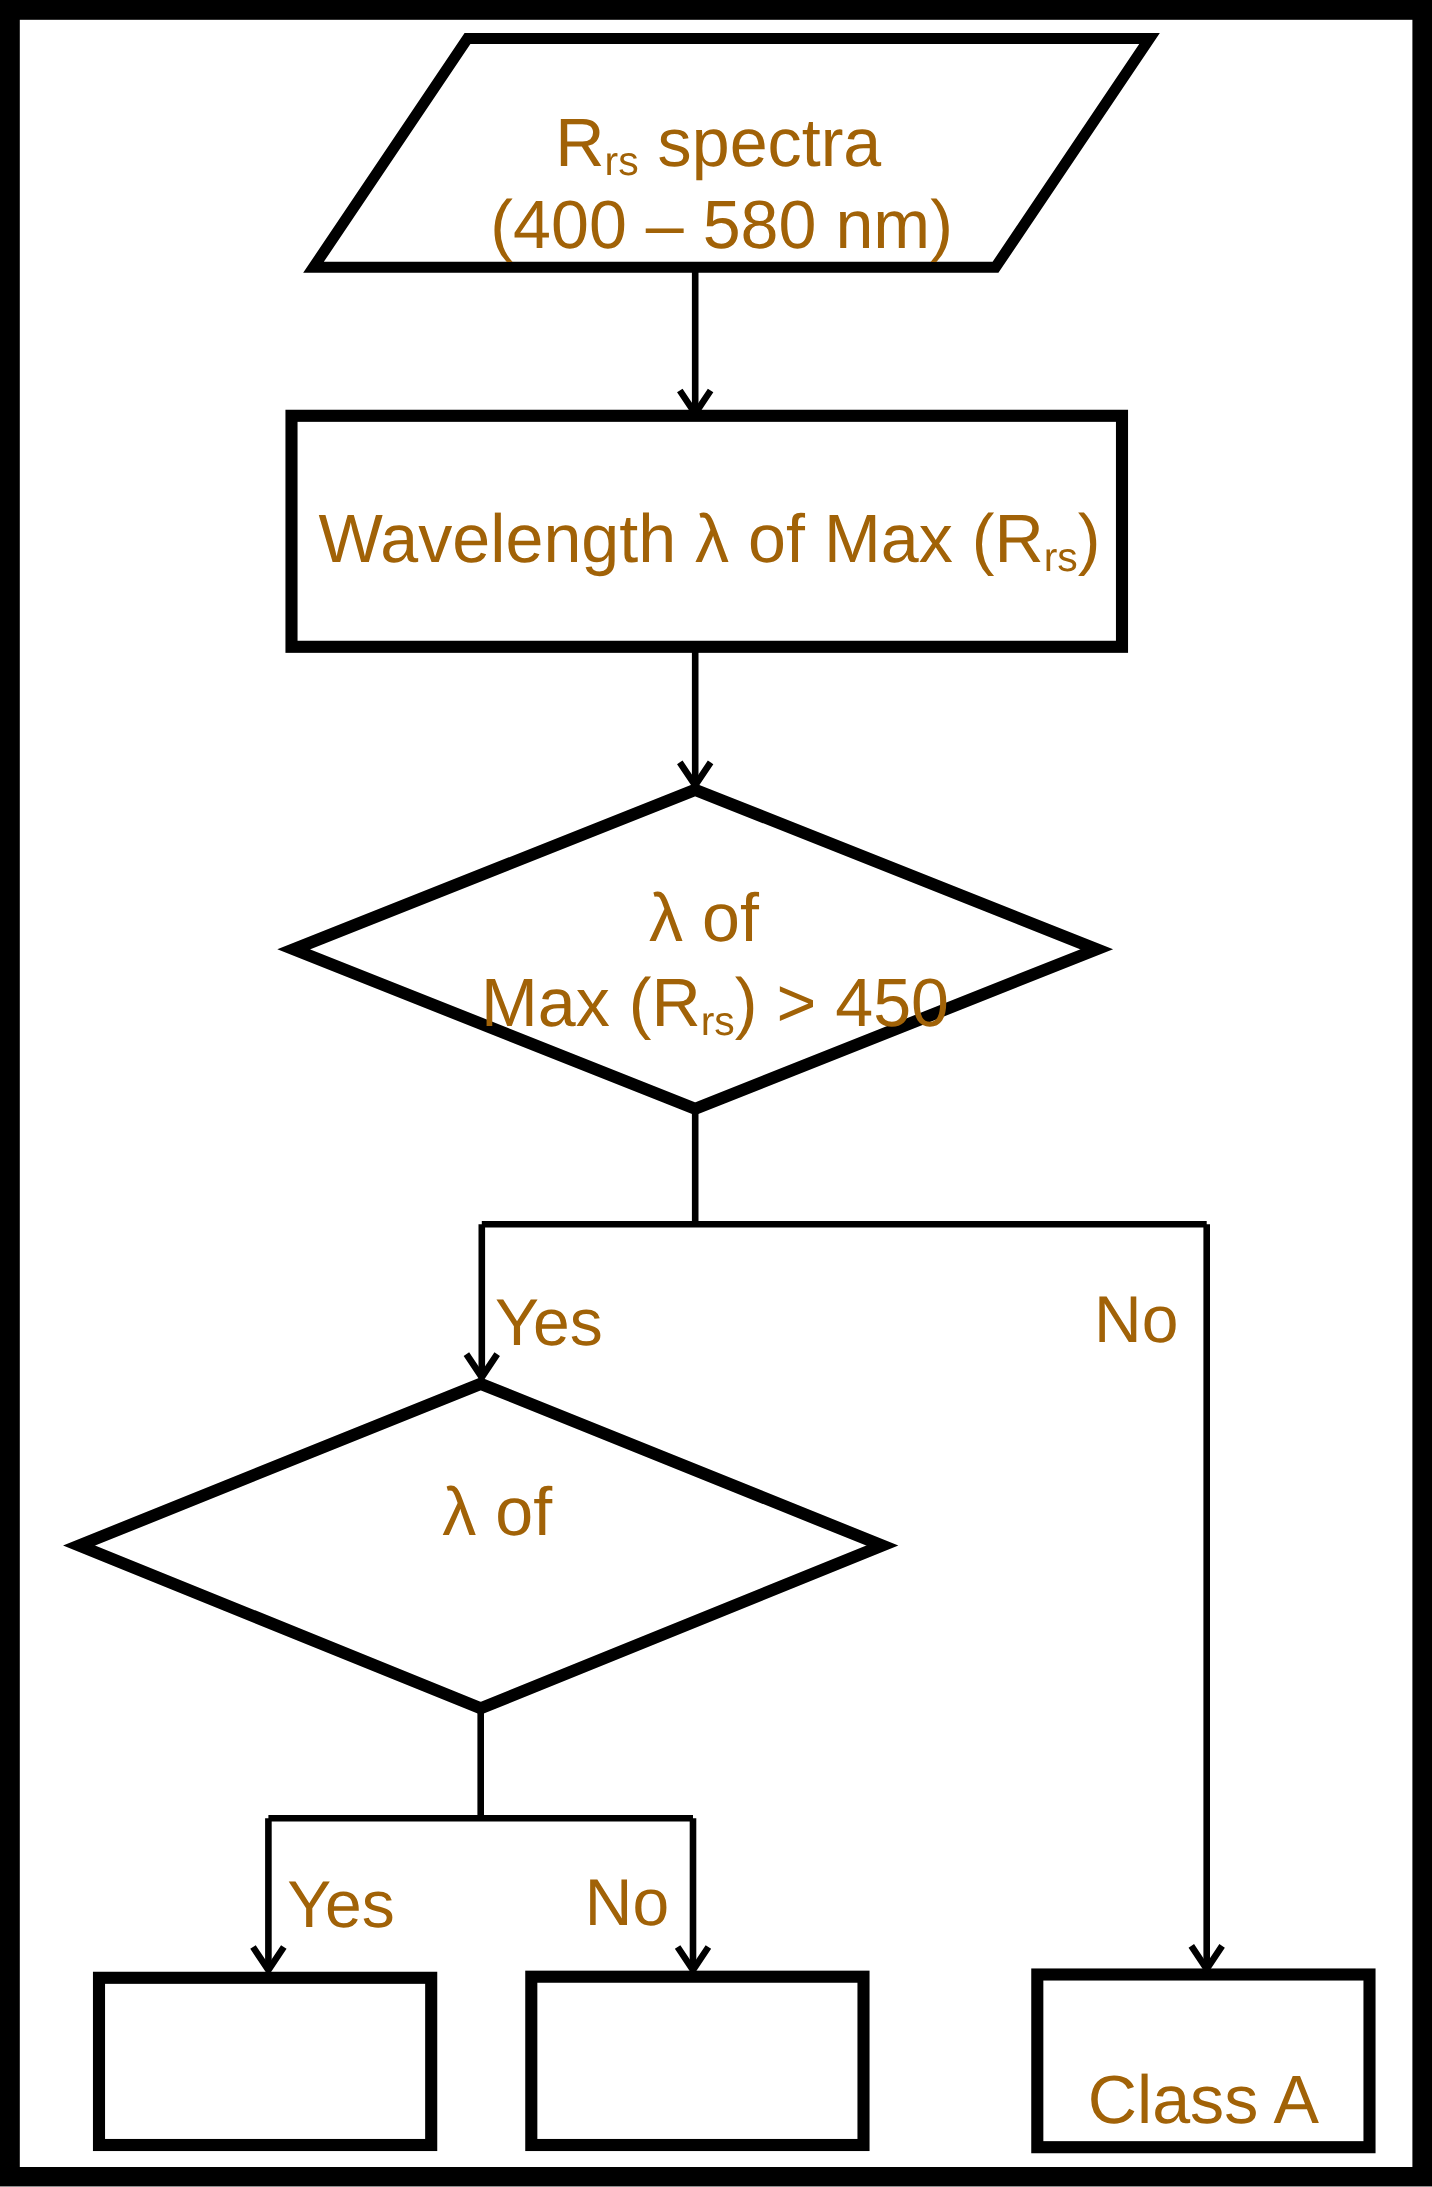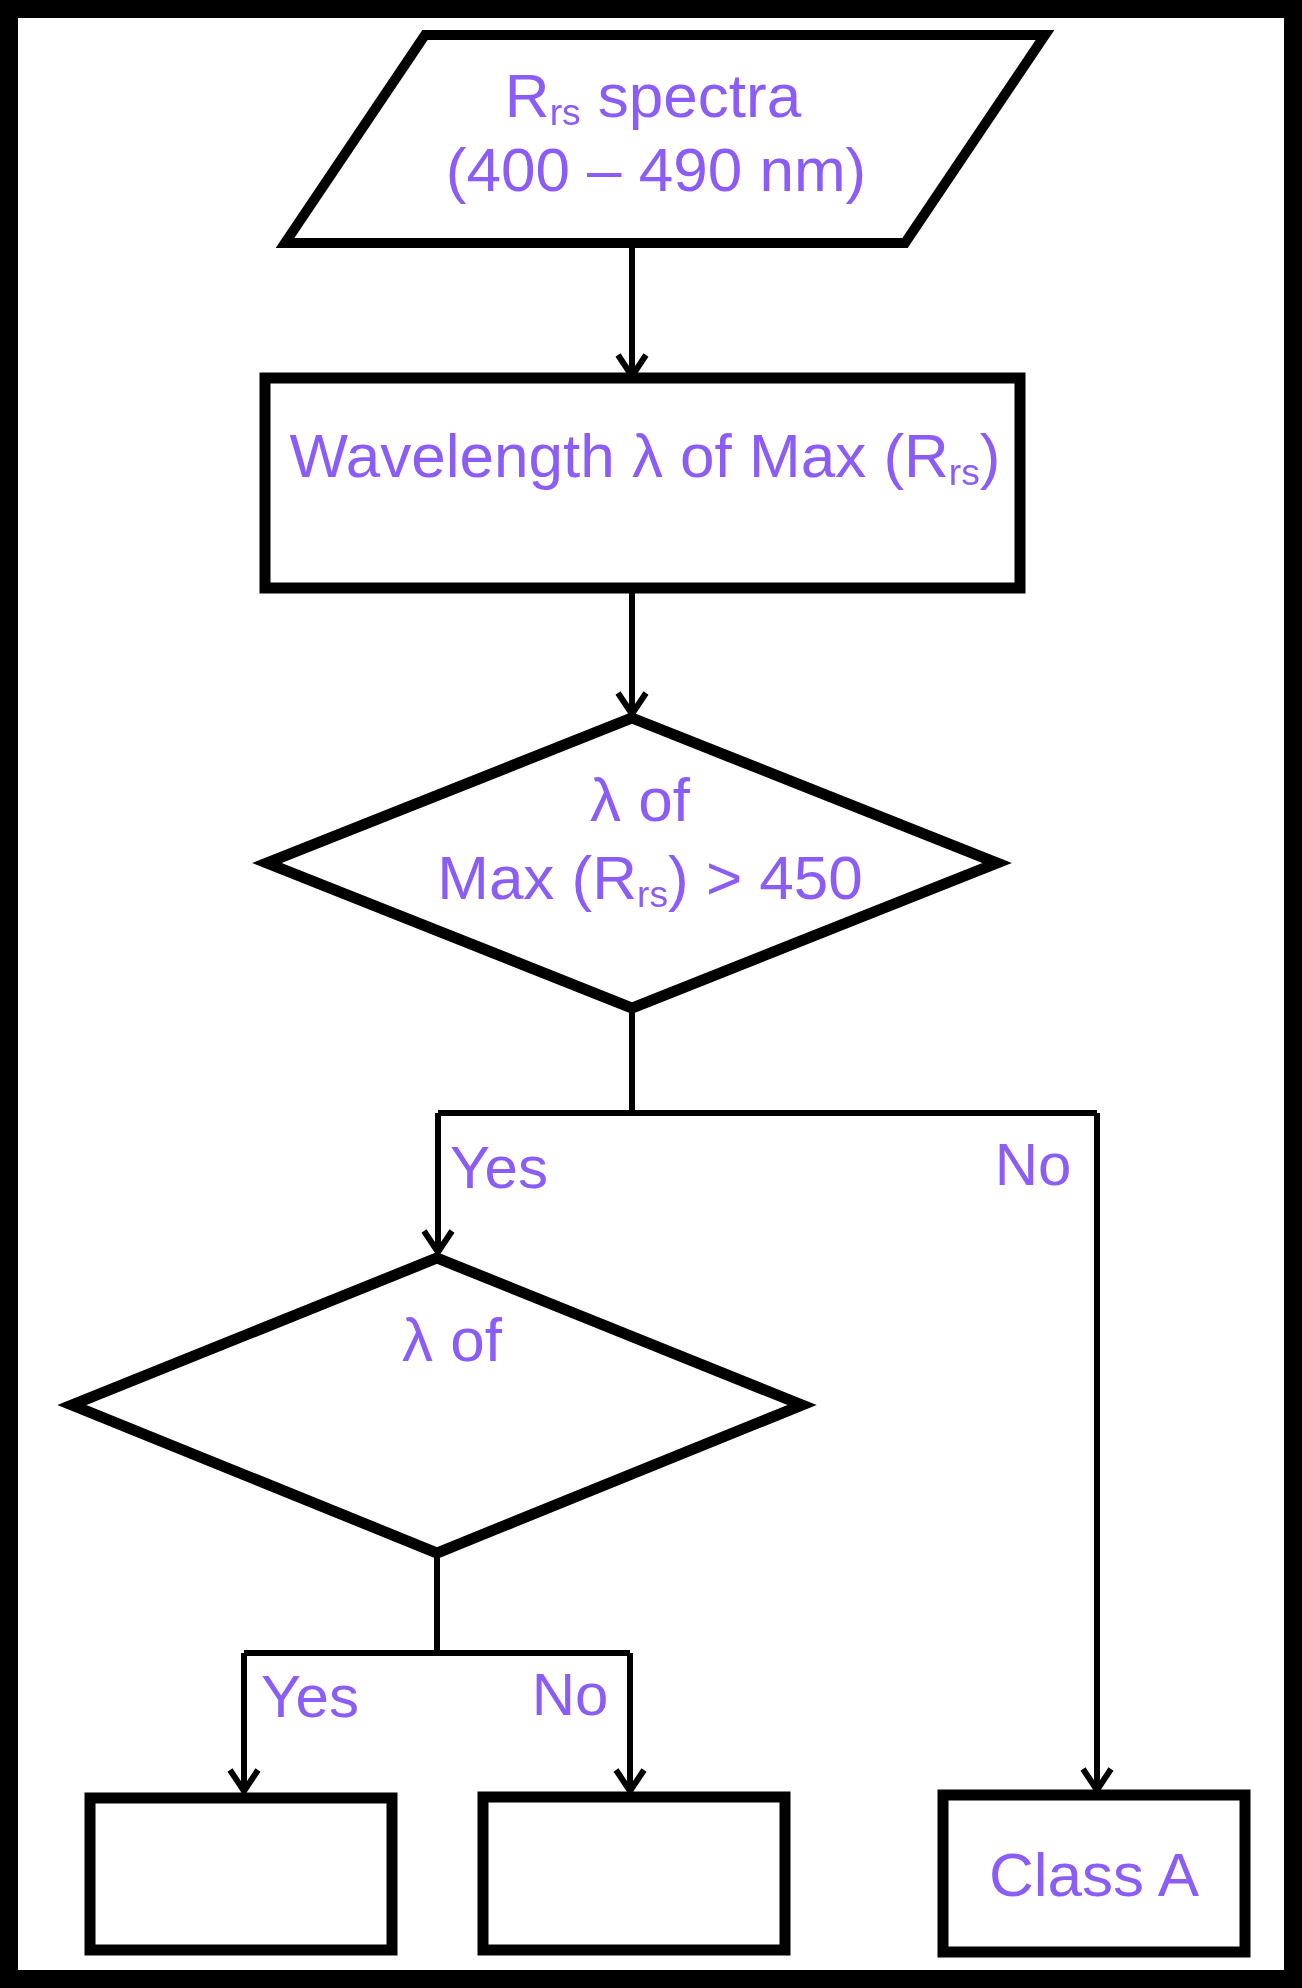--- a/index.html
+++ b/index.html
@@ -17,24 +17,25 @@
   }
   .stage svg {
     position: absolute;
     left: 0;
     top: 0;
   }
   .txt {
     position: absolute;
     transform: translate(-50%, -50%);
     white-space: nowrap;
-    color: #8b5cf6;
+    color: #a16207;
     font-size: 62px;
     line-height: 1;
     letter-spacing: 0;
+    margin-top: 35px;
   }
   .txt.edge-label {
     font-size: 60px;
   }
   .txt sub {
     font-size: 0.60em;
     line-height: 0;
     vertical-align: baseline;
     position: relative;
     top: 0.22em;
@@ -68,21 +69,21 @@
     <path d="M 425,35 L 1045,35 L 905,243 L 285,243 Z" fill="#ffffff" stroke="#000000" stroke-width="10"></path>
     <rect x="265" y="378" width="755" height="210" fill="#ffffff" stroke="#000000" stroke-width="11"></rect>
     <path d="M 632,718 L 997,863 L 632,1008 L 267,863 Z" fill="#ffffff" stroke="#000000" stroke-width="11"></path>
     <path d="M 437,1258 L 802,1405 L 437,1553 L 72,1405 Z" fill="#ffffff" stroke="#000000" stroke-width="11"></path>
     <rect x="90" y="1798" width="302" height="152" fill="#ffffff" stroke="#000000" stroke-width="11"></rect>
     <rect x="483" y="1797" width="302" height="153" fill="#ffffff" stroke="#000000" stroke-width="11"></rect>
     <rect x="943" y="1795" width="302" height="157" fill="#ffffff" stroke="#000000" stroke-width="11"></rect>
   </svg>
 
   <div class="txt" style="left:653px; top:96px;"><span>R</span><sub>rs</sub><span> spectra</span></div>
-  <div class="txt" style="left:656px; top:170px;">(400 – 490 nm)</div>
+  <div class="txt" style="left:656px; top:170px;">(400 – 580 nm)</div>
 
   <div class="txt" style="left:645px; top:456px;"><span>Wavelength λ of Max (R</span><sub>rs</sub><span>)</span></div>
 
   <div class="txt" style="left:640px; top:800px;">λ of</div>
   <div class="txt" style="left:650px; top:878px;"><span>Max (R</span><sub>rs</sub><span>) &gt; 450</span></div>
 
   <div class="txt" style="left:452px; top:1340px;">λ of</div>
 
   <div class="txt edge-label" style="left:499px; top:1168px;">Yes</div>
   <div class="txt edge-label" style="left:1033px; top:1165px;">No</div>

